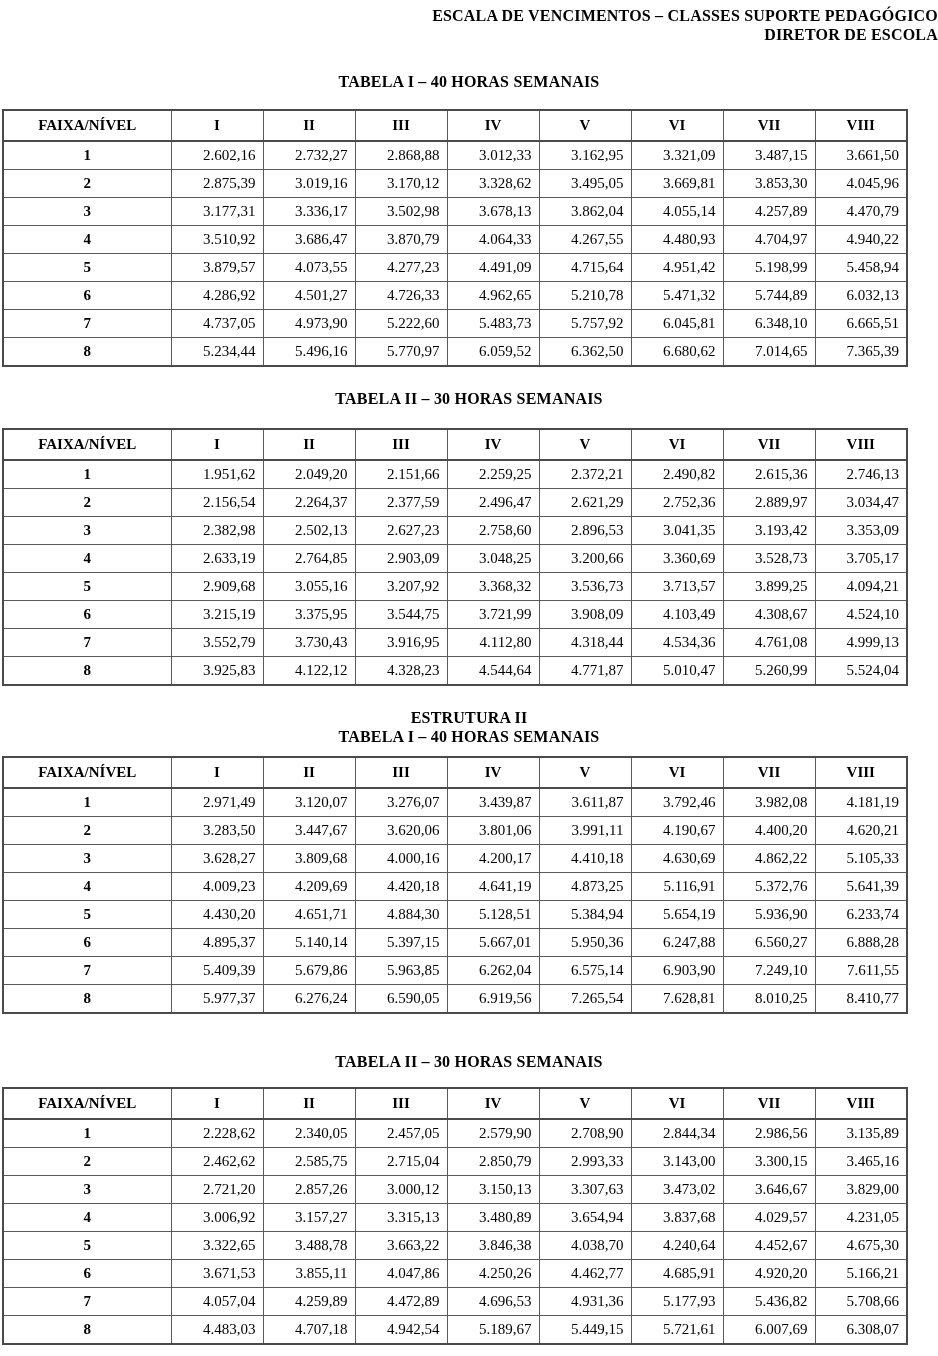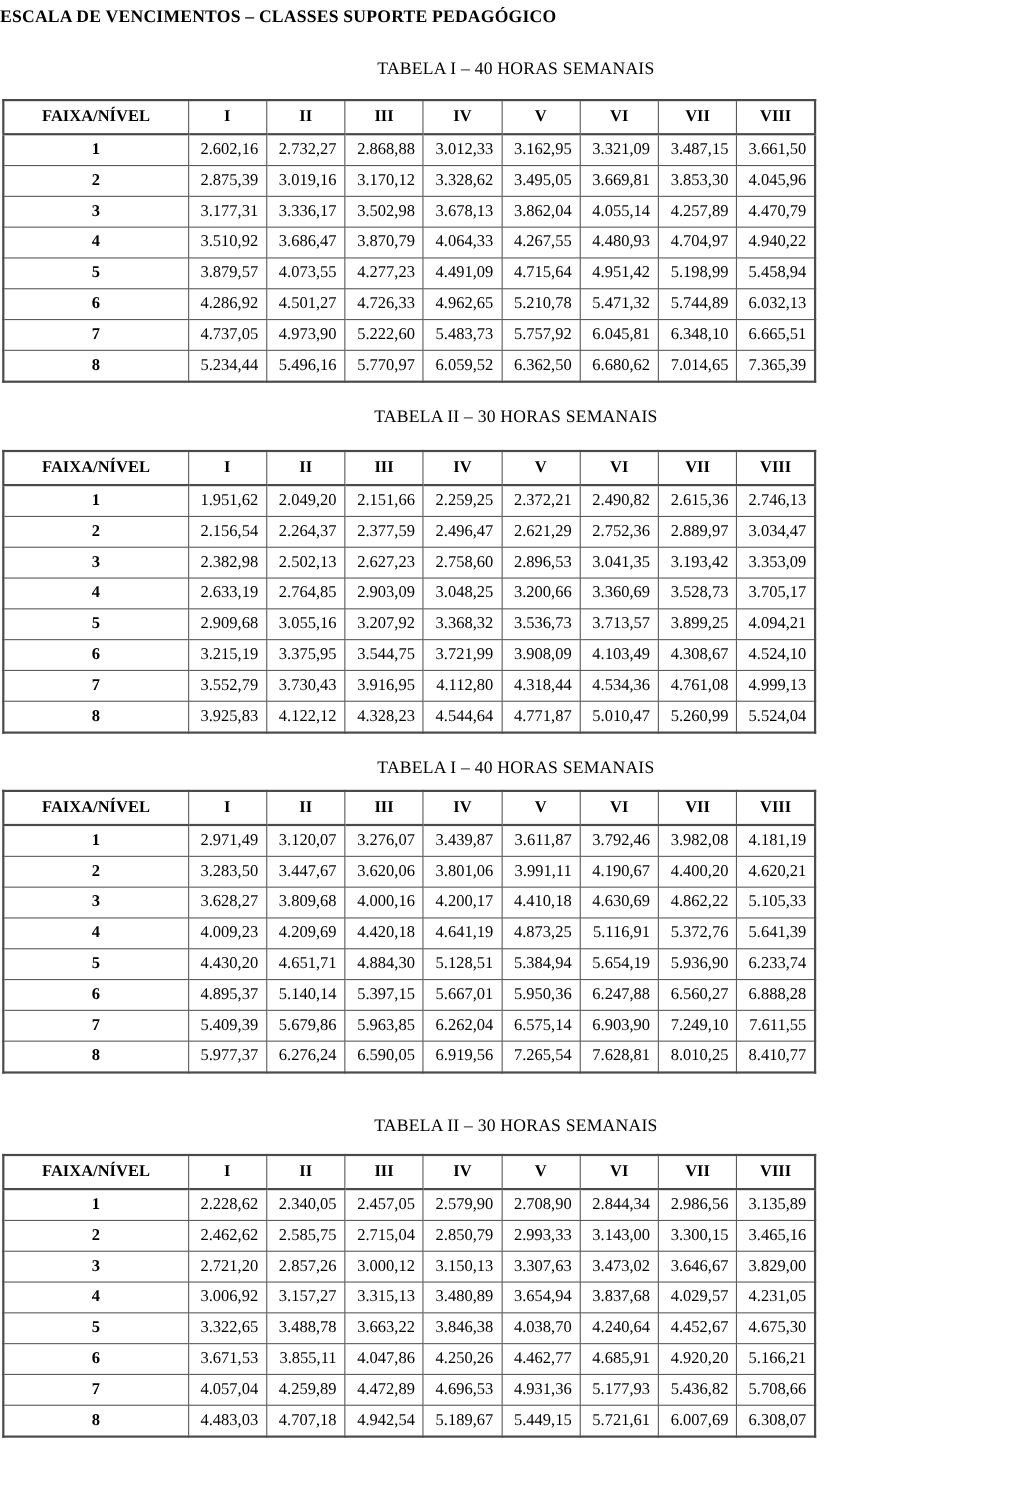--- a/index.html
+++ b/index.html
@@ -8,42 +8,42 @@
     background: #ffffff;
     width: 938px;
     height: 1356px;
     overflow: hidden;
     font-family: "Liberation Serif", serif;
     color: #000000;
   }
   .page { width: 938px; }
   .doc-header {
     padding-top: 6px;
-    text-align: left;
+    text-align: right;
     font-weight: bold;
     font-size: 16px;
     line-height: 19px;
     letter-spacing: 0.2px;
   }
   .section-heading {
     text-align: center;
-    font-weight: normal;
+    font-weight: bold;
     font-size: 16px;
     line-height: 19px;
     letter-spacing: 0.2px;
   }
   .sec-0 .section-heading:first-child { margin-top: 28px; }
   .sec-1 .section-heading:first-child { margin-top: 22px; }
   .sec-2 .section-heading:first-child { margin-top: 22px; }
   .sec-3 .section-heading:first-child { margin-top: 38px; }
 
   table.salary-table {
     border-collapse: collapse;
     table-layout: fixed;
-    width: 740px;
+    width: 906px;
     margin: 0 2px;
     border: 2px solid #4a4a4a;
   }
   .sec-0 table.salary-table { margin-top: 18px; }
   .sec-1 table.salary-table { margin-top: 20px; }
   .sec-2 table.salary-table { margin-top: 10px; }
   .sec-3 table.salary-table { margin-top: 16px; }
 
   table.salary-table th,
   table.salary-table td {
@@ -70,20 +70,21 @@
     padding-right: 7px;
     font-size: 15px;
   }
 </style>
 </head>
 <body>
 
 <div class="page">
   <div class="doc-header">
     <div>ESCALA DE VENCIMENTOS – CLASSES SUPORTE PEDAGÓGICO</div>
+    <div>DIRETOR DE ESCOLA</div>
   </div>
   <div id="sections">
       <div class="section sec-0">
         <div class="section-heading">TABELA I – 40 HORAS SEMANAIS</div>
         <table class="salary-table">
           <colgroup>
             <col class="label-col">
             <col>
             <col>
             <col>
@@ -311,20 +312,21 @@
               <td class="value-cell">4.544,64</td>
               <td class="value-cell">4.771,87</td>
               <td class="value-cell">5.010,47</td>
               <td class="value-cell">5.260,99</td>
               <td class="value-cell">5.524,04</td>
             </tr>
           </tbody>
         </table>
       </div>
       <div class="section sec-2">
+        <div class="section-heading">ESTRUTURA II</div>
         <div class="section-heading">TABELA I – 40 HORAS SEMANAIS</div>
         <table class="salary-table">
           <colgroup>
             <col class="label-col">
             <col>
             <col>
             <col>
             <col>
             <col>
             <col>

